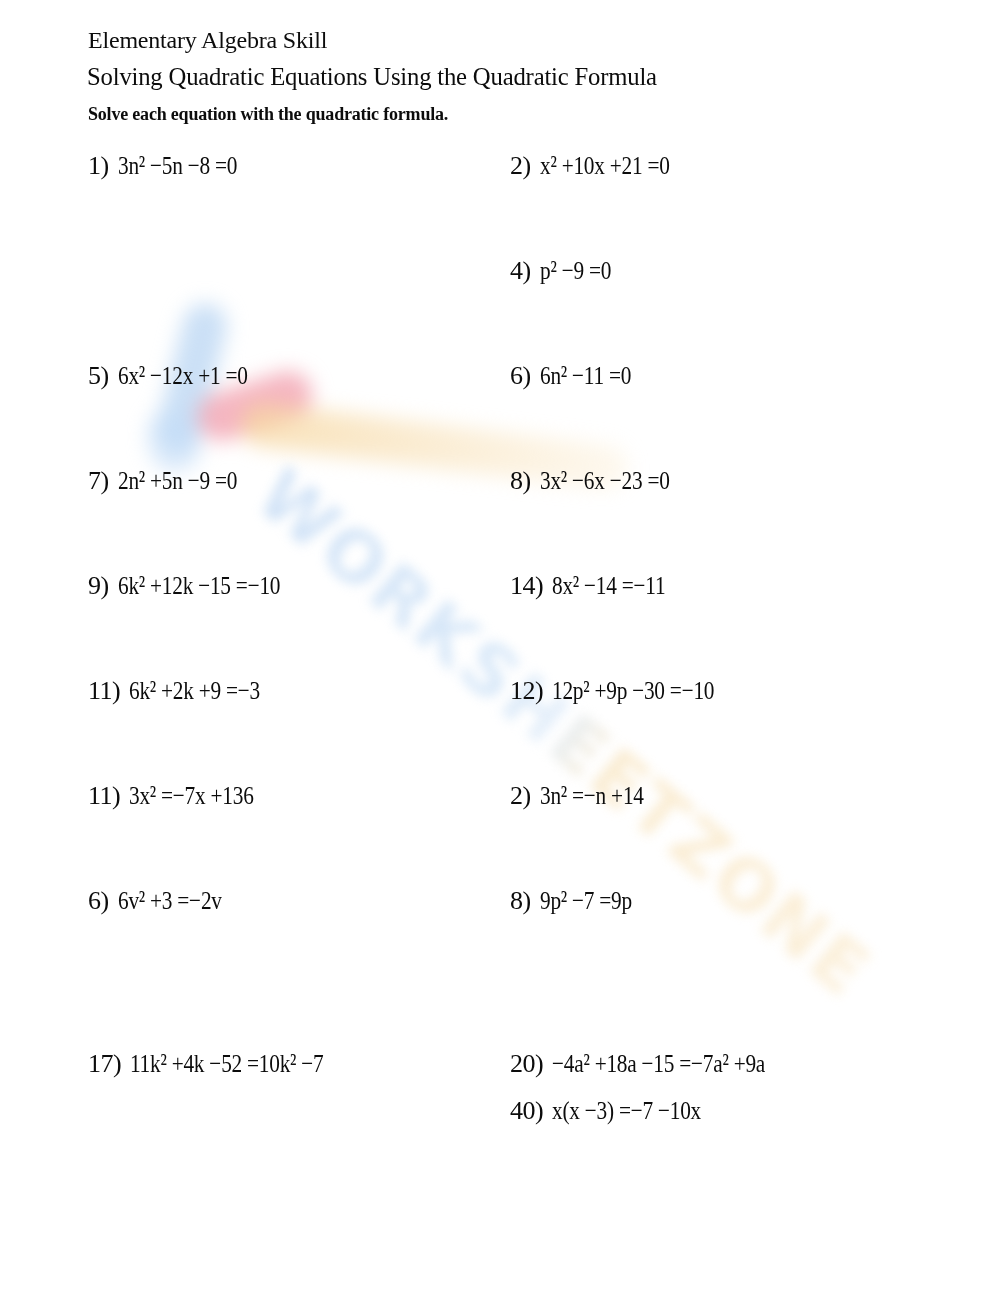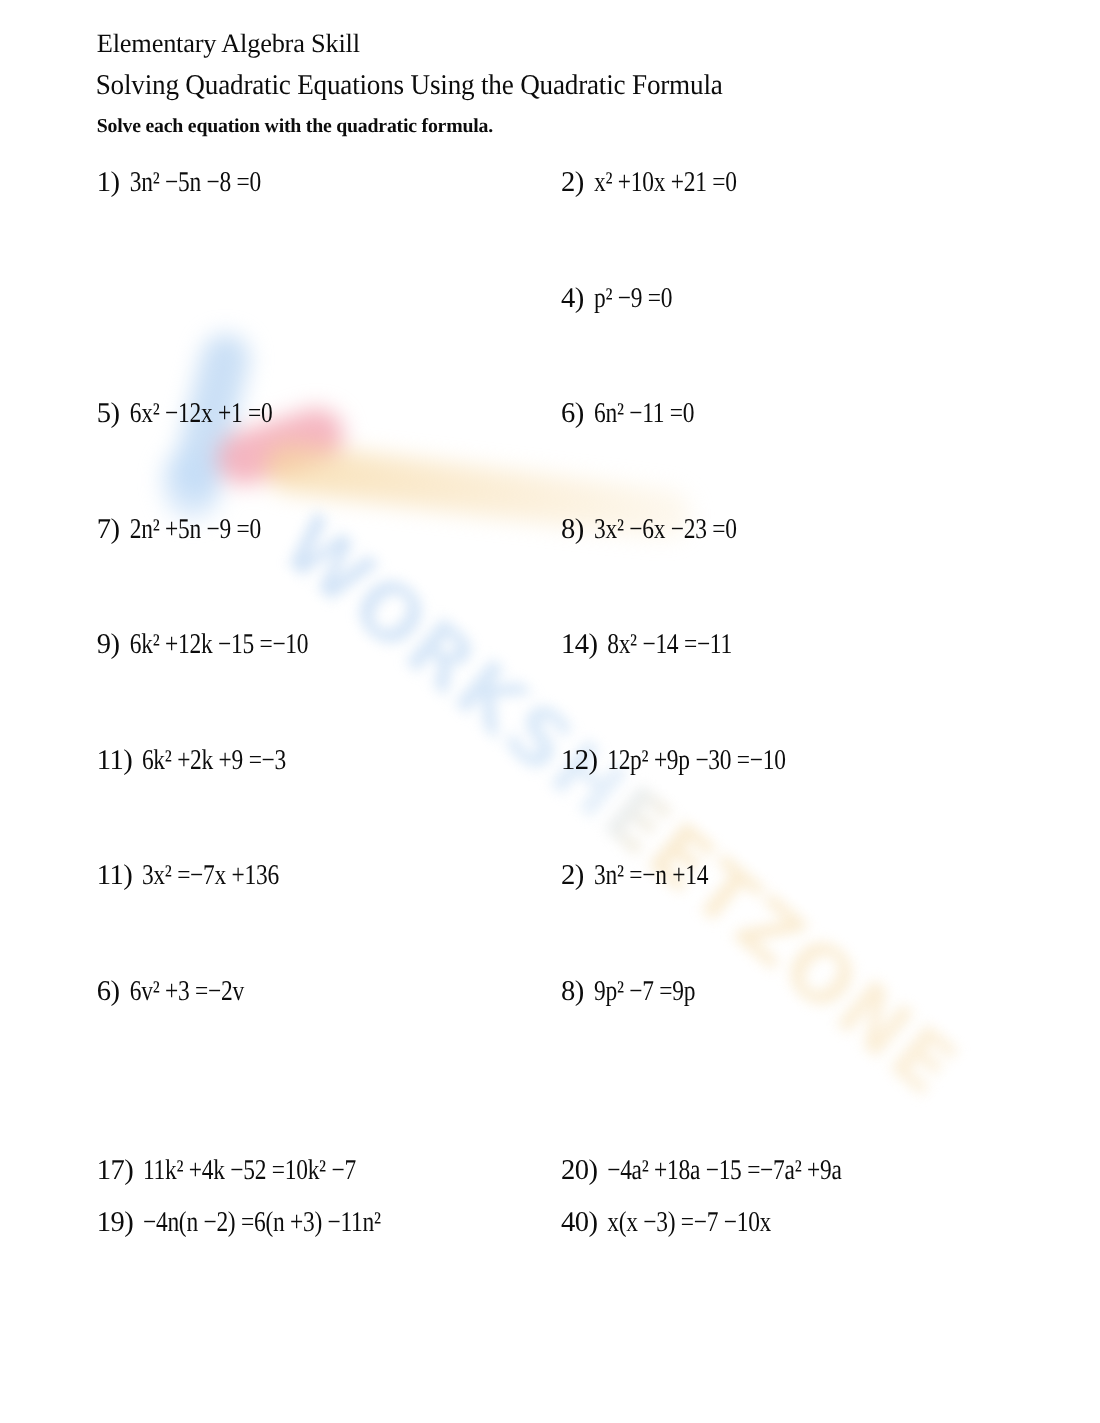--- a/index.html
+++ b/index.html
@@ -104,16 +104,15 @@
 
   <div class="problem r6 cl"><span class="pnum">11)</span><span class="peq">3x² =−7x +136</span></div>
   <div class="problem r6 cr"><span class="pnum">2)</span><span class="peq">3n² =−n +14</span></div>
 
   <div class="problem r7 cl"><span class="pnum">6)</span><span class="peq">6v² +3 =−2v</span></div>
   <div class="problem r7 cr"><span class="pnum">8)</span><span class="peq">9p² −7 =9p</span></div>
 
   <div class="problem r8 cl"><span class="pnum">17)</span><span class="peq">11k² +4k −52 =10k² −7</span></div>
   <div class="problem r8 cr"><span class="pnum">20)</span><span class="peq">−4a² +18a −15 =−7a² +9a</span></div>
 
-  <div class="problem r9 cl"><span class="pnum">19)</span><span class="peq">−4n(n −2) =6(n +3) −11n²</span></div>
   <div class="problem r9 cr"><span class="pnum">40)</span><span class="peq">x(x −3) =−7 −10x</span></div>
 
 </div>
 
 </body></html>

